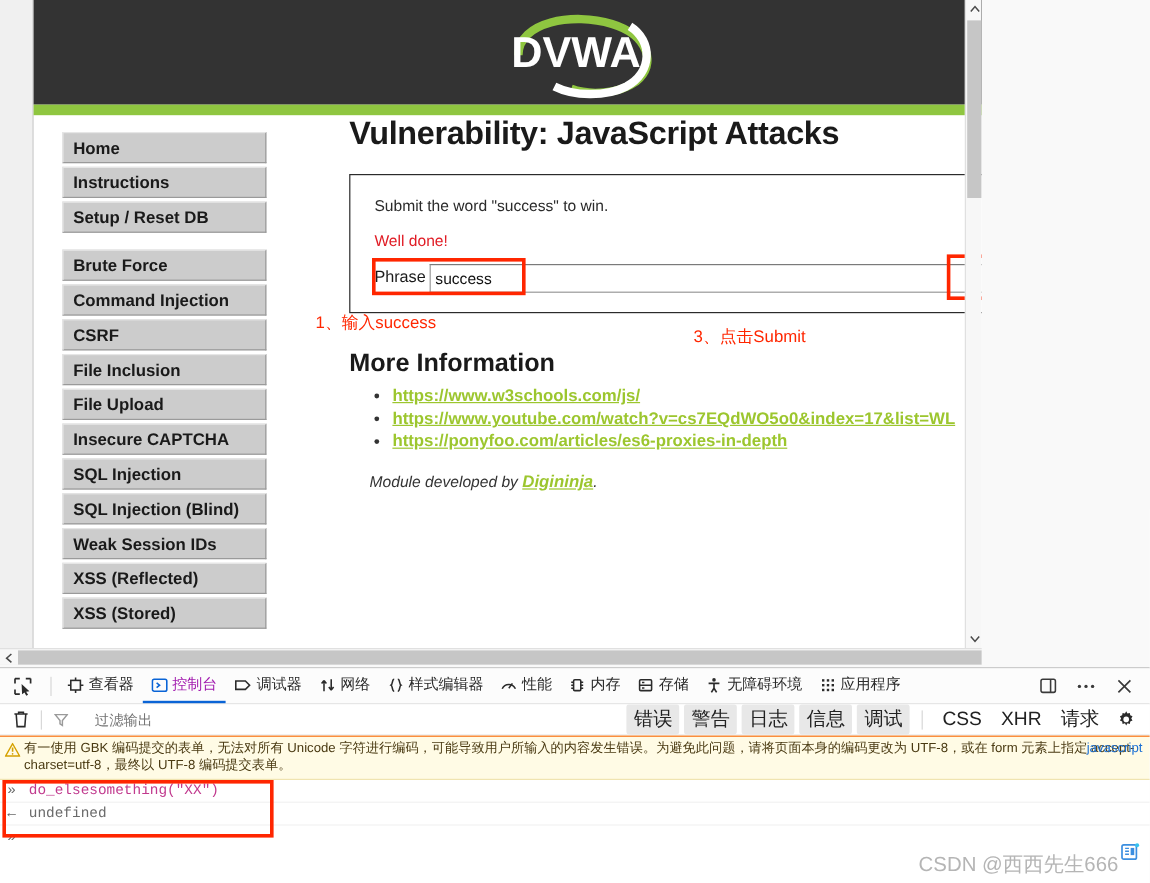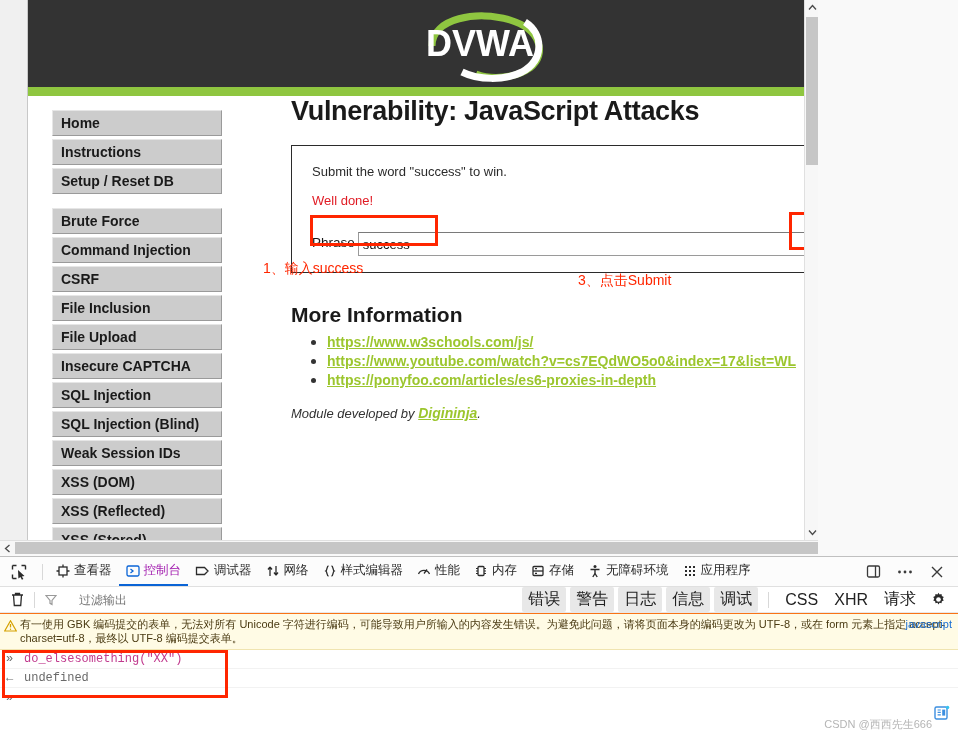--- a/index.html
+++ b/index.html
@@ -101,21 +101,21 @@
   }
   .vb-line {
     font-size: 13px;
     color: #2b2b2b;
     margin-bottom: 14px;
     font-family: "Liberation Sans", sans-serif;
   }
   .vb-success {
     font-size: 13px;
     color: #e01b24;
-    margin-bottom: 24px;
+    margin-bottom: 12px;
     font-weight: normal;
   }
   #phrase-form {
     display: flex;
     align-items: stretch;
     height: 24px;
     width: 100%;
   }
   #phrase-label {
     font-size: 13.5px;
@@ -183,21 +183,21 @@
     color: #333;
   }
   #link-list a, .inline-link {
     color: #9cc62e;
     font-size: 14px;
     font-weight: bold;
     text-decoration: underline;
     font-family: "Liberation Sans", sans-serif;
   }
   #module-credit {
-    margin: 16px 0 0 28px;
+    margin: 16px 0 0 45px;
     font-size: 13px;
     font-style: italic;
     color: #333;
   }
   #module-credit .inline-link { font-style: italic; }
 
   
   #vscroll {
     position: absolute;
     right: 0; top: 0;
@@ -414,21 +414,21 @@
     font-family: "Liberation Mono", monospace;
     font-size: 12px;
     color: #6a6a6a;
     height: 20px;
   }
 
   
   #watermark {
     position: absolute;
     right: 8px; bottom: 4px;
-    font-size: 11px;
+    font-size: 17px;
     color: #b5b5b5;
     font-family: "Liberation Sans", sans-serif;
     white-space: nowrap;
     display: flex;
     align-items: flex-end;
     gap: 2px;
   }
   #wm-badge { margin-bottom: 9px; }
 </style>
 </head>
@@ -459,21 +459,20 @@
         <div class="nav-group">
           <div class="nav-item">Brute Force</div>
           <div class="nav-item">Command Injection</div>
           <div class="nav-item">CSRF</div>
           <div class="nav-item">File Inclusion</div>
           <div class="nav-item">File Upload</div>
           <div class="nav-item">Insecure CAPTCHA</div>
           <div class="nav-item">SQL Injection</div>
           <div class="nav-item">SQL Injection (Blind)</div>
           <div class="nav-item">Weak Session IDs</div>
-          <div class="nav-item">XSS (DOM)</div>
           <div class="nav-item">XSS (Reflected)</div>
           <div class="nav-item">XSS (Stored)</div>
 
         </div>
       </div>
 
       <div id="main">
         <h1 id="page-title">Vulnerability: JavaScript Attacks</h1>
 
         <div id="vuln-box">

